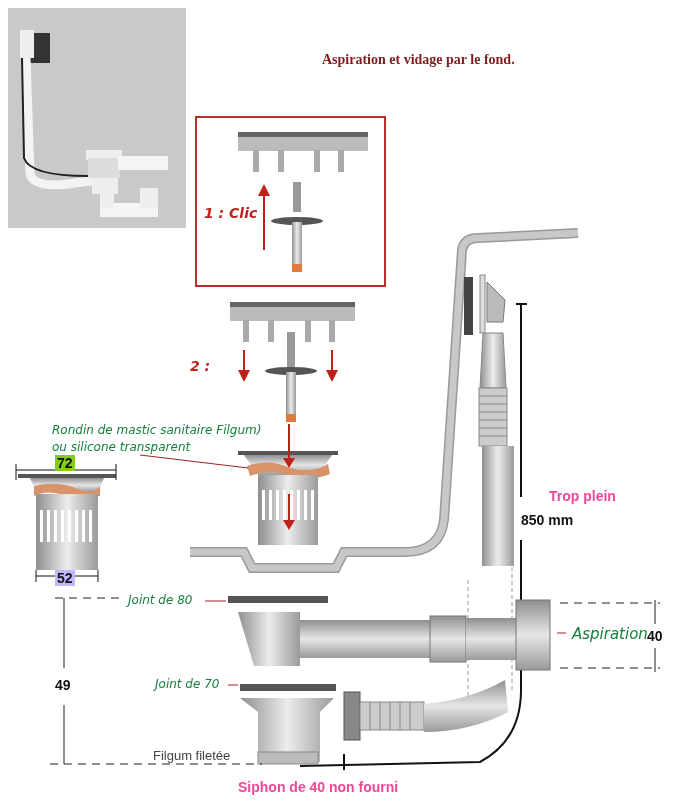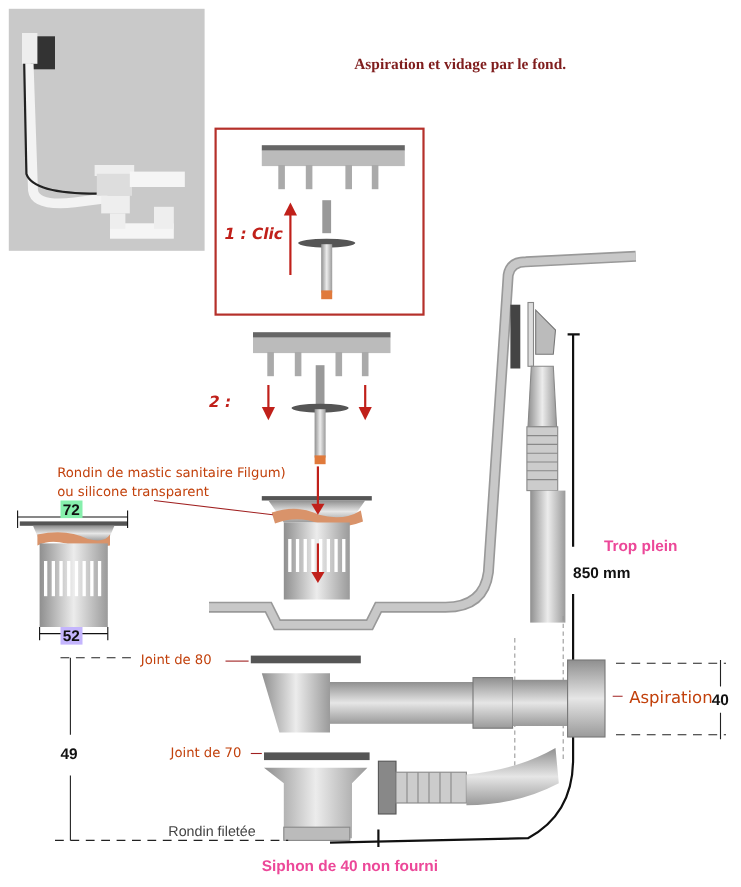--- a/index.html
+++ b/index.html
@@ -2,21 +2,21 @@
 <html><head>
 <meta charset="utf-8">
 <style>
   html,body{margin:0;padding:0;background:#ffffff;}
   body{width:674px;height:806px;position:relative;overflow:hidden;font-family:"Liberation Sans",sans-serif;}
   .abs{position:absolute;}
   .title{left:322px;top:52px;font-size:14px;font-weight:bold;color:#7f1d1d;font-family:Liberation Serif, serif;}
   .photo{left:8px;top:8px;width:178px;height:220px;background:#c9c9c9;}
   .redbox{left:195px;top:116px;width:191px;height:171px;border:2px solid #b5302a;box-sizing:border-box;}
   .step{font-style:italic;font-weight:bold;color:#c0201a;font-size:14px;font-family:"DejaVu Sans",sans-serif;}
-  .note{color:#c2410c;font-size:12px;font-family:"DejaVu Sans",sans-serif;}
+  .note{font-style:italic;color:#15803d;font-size:12px;font-family:"DejaVu Sans",sans-serif;}
   .dim{font-weight:bold;color:#111;font-size:14px;}
   .bold{font-weight:bold;color:#ec4899;font-size:14px;}
   .plain{color:#444;font-size:13px;}
   svg{position:absolute;left:0;top:0;}
 </style>
 </head>
 <body>
 
 <div class="abs title">Aspiration et vidage par le fond.</div>
 
@@ -204,23 +204,23 @@
     <line x1="655" y1="600" x2="655" y2="624" stroke="#222"></line>
     <line x1="655" y1="648" x2="655" y2="672" stroke="#222"></line>
   </g>
   <line x1="205" y1="601" x2="226" y2="601" stroke="#a02020"></line>
   <line x1="228" y1="685" x2="238" y2="685" stroke="#a02020"></line>
   <line x1="557" y1="633" x2="566" y2="633" stroke="#a02020"></line>
 </svg>
 
 <div class="abs note" style="left:52px;top:423px;">Rondin de mastic sanitaire Filgum)</div>
 <div class="abs note" style="left:52px;top:440px;">ou silicone transparent</div>
-<div class="abs dim" style="left:55px;top:455px;background:#86efac;padding:0 2px;">72</div>
+<div class="abs dim" style="left:55px;top:455px;background:#84cc16;padding:0 2px;">72</div>
 <div class="abs dim" style="left:55px;top:570px;background:#c4b5fd;padding:0 2px;">52</div>
 <div class="abs note" style="left:128px;top:593px;">Joint de 80</div>
 <div class="abs note" style="left:155px;top:677px;">Joint de 70</div>
 <div class="abs dim" style="left:55px;top:677px;">49</div>
-<div class="abs plain" style="left:153px;top:748px;">Rondin filetée</div>
+<div class="abs plain" style="left:153px;top:748px;">Filgum filetée</div>
 <div class="abs bold" style="left:238px;top:779px;">Siphon de 40 non fourni</div>
 <div class="abs bold" style="left:549px;top:488px;">Trop plein</div>
 <div class="abs dim" style="left:521px;top:512px;">850 mm</div>
 <div class="abs note" style="left:572px;top:625px;font-size:15px;">Aspiration</div>
 <div class="abs dim" style="left:647px;top:628px;">40</div>
 
 </body></html>

